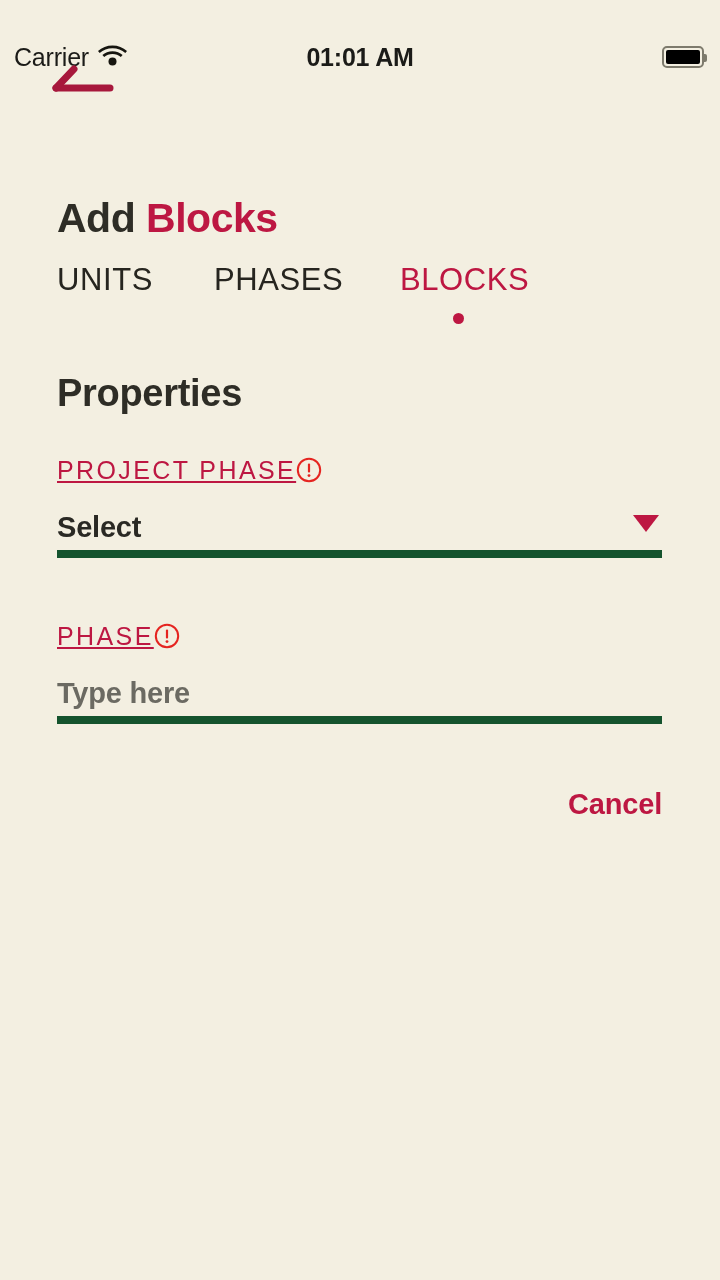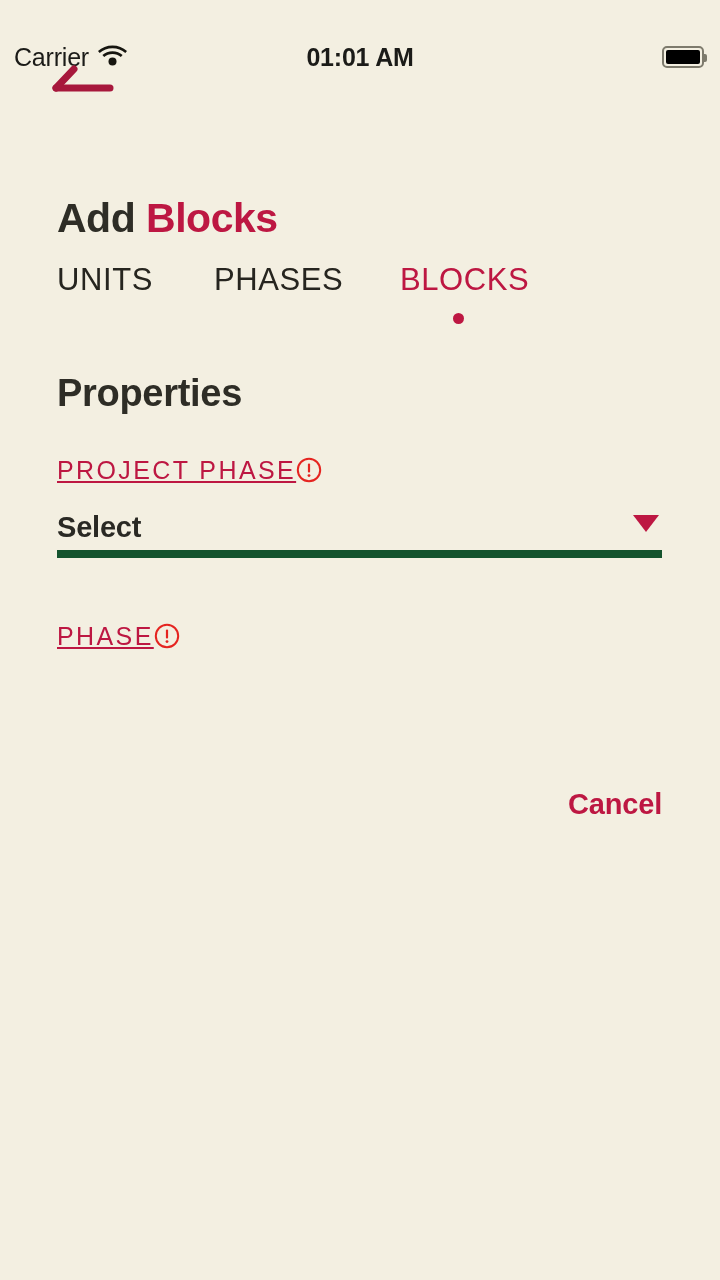--- a/index.html
+++ b/index.html
@@ -304,17 +304,20 @@
   <div class="field-label">
     <span>PHASE</span>
     <span class="alert-icon">
       <svg width="26" height="26" viewBox="0 0 26 26">
         <circle cx="13" cy="13" r="11.2" fill="none" stroke="#e52420" stroke-width="2"></circle>
         <rect x="11.9" y="6.4" width="2.2" height="9.2" rx="1" fill="#e52420"></rect>
         <circle cx="13" cy="18.6" r="1.45" fill="#e52420"></circle>
       </svg>
     </span>
   </div>
+  <div class="field-control">
+    <span class="field-value placeholder">Type here</span>
+  </div>
 </div>
 
 <div class="actions">
   <button class="cancel-btn">Cancel</button>
 </div>
 
 </body></html>

